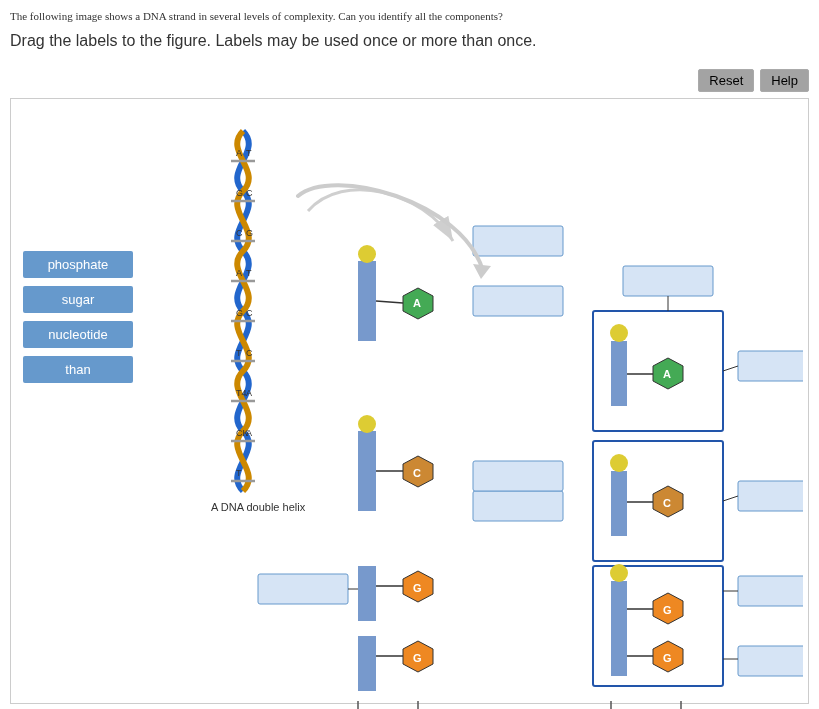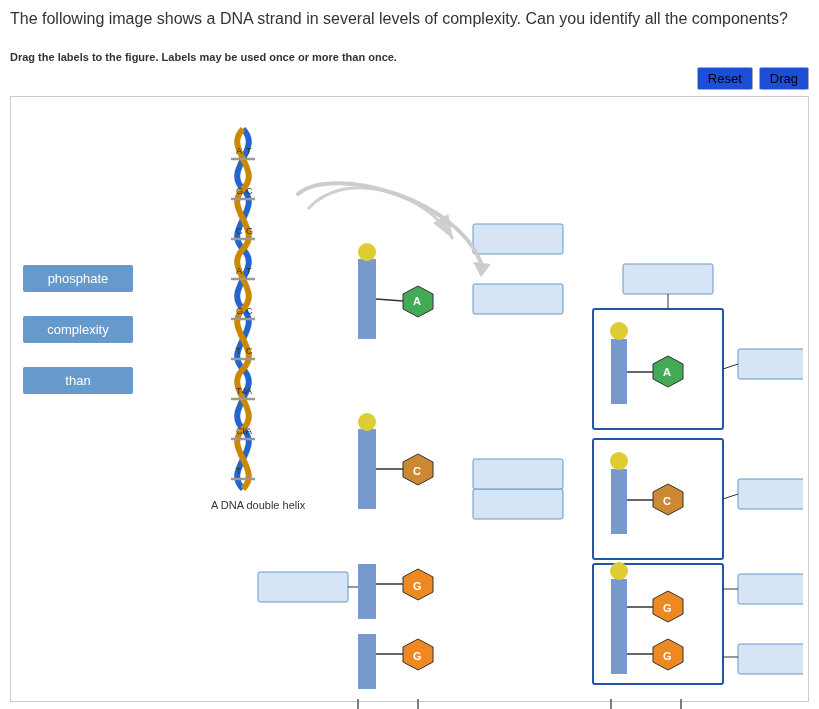--- a/index.html
+++ b/index.html
@@ -5,38 +5,39 @@
     * { box-sizing: border-box; margin: 0; padding: 0; }
     body {
       font-family: Arial, sans-serif;
       font-size: 13px;
       background: #fff;
       color: #333;
       padding: 10px;
       width: 819px;
     }
     .instructions-1 {
-      margin-bottom: 23px;
+      margin-bottom: 10px;
+      font-size: 11px;
+      font-family: Liberation Serif, serif;
+    }
+    .instructions-2 {
+      font-weight: normal;
+      margin-bottom: 19px;
       font-size: 16px;
-    }
-    .instructions-2 {
-      font-weight: bold;
-      margin-bottom: 4px;
-      font-size: 11px;
     }
     .top-buttons {
       display: flex;
       justify-content: flex-end;
       gap: 6px;
       margin-bottom: 6px;
     }
     .top-btn {
       padding: 3px 10px;
       border: 1px solid #aaa;
-      background: #1d4ed8;
+      background: #a3a3a3;
       cursor: pointer;
       font-size: 13px;
       border-radius: 2px;
     }
     .main-container {
       border: 1px solid #ccc;
       background: #fff;
       padding: 12px;
       display: flex;
       gap: 10px;
@@ -52,43 +53,43 @@
     }
     .label-btn {
       background: #6699cc;
       color: #fff;
       border: none;
       padding: 6px 8px;
       text-align: center;
       font-size: 13px;
       cursor: grab;
       border-radius: 2px;
-      margin-top: 16px;
     }
     .diagram-area {
       flex: 1;
       position: relative;
     }
   </style>
 </head>
 <body>
 
 <p class="instructions-1">The following image shows a DNA strand in several levels of complexity. Can you identify all the components?</p>
 <p class="instructions-2">Drag the labels to the figure. Labels may be used once or more than once.</p>
 
 <div class="top-buttons">
   <button class="top-btn">Reset</button>
-  <button class="top-btn">Drag</button>
+  <button class="top-btn">Help</button>
 </div>
 
 <div class="main-container">
 
   <div class="labels-panel">
     <div class="label-btn">phosphate</div>
-    <div class="label-btn">complexity</div>
+    <div class="label-btn">sugar</div>
+    <div class="label-btn">nucleotide</div>
     <div class="label-btn">than</div>
   </div>
 
   <div class="diagram-area" style="position:relative; min-height:580px;">
 
     <svg width="660" height="620" style="position:absolute;top:0;left:0;">
 
       <g transform="translate(40,10)">
 
         <path d="M60,10 C80,30 40,50 60,70 C80,90 40,110 60,130 C80,150 40,170 60,190 C80,210 40,230 60,250 C80,270 40,290 60,310 C80,330 40,350 60,370" stroke="#2266cc" stroke-width="6" fill="none"></path>

